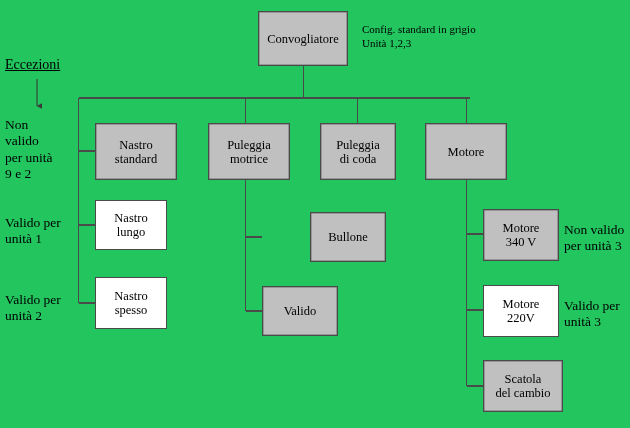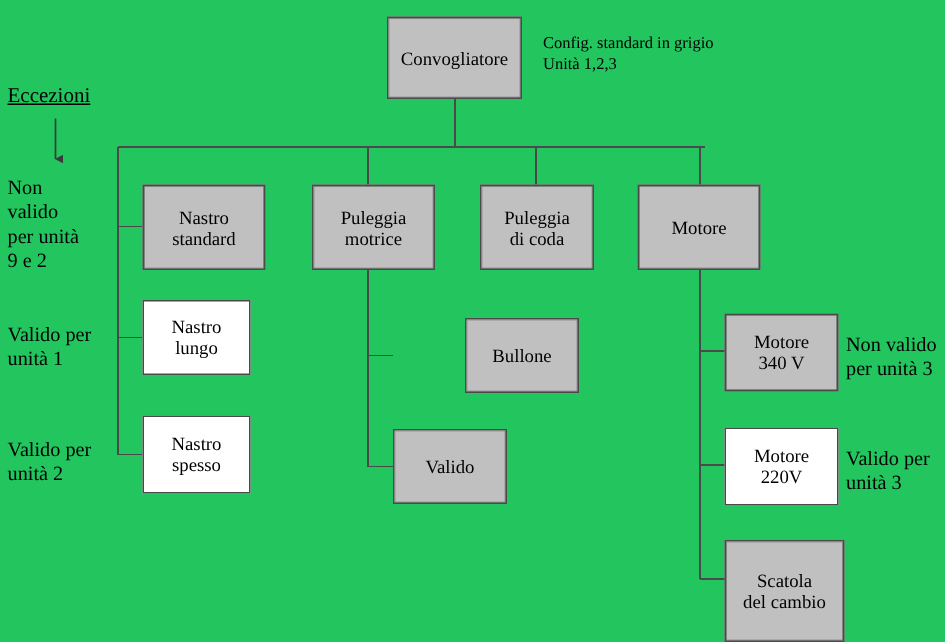--- a/index.html
+++ b/index.html
@@ -146,21 +146,21 @@
   </div>
 
   <div class="node gray" style="left:483px; top:209px; width:76px; height:52px;">
     <span>Motore
 340 V</span>
   </div>
   <div class="node white" style="left:483px; top:285px; width:76px; height:52px;">
     <span>Motore
 220V</span>
   </div>
-  <div class="node gray" style="left:483px; top:360px; width:80px; height:68px;">
+  <div class="node gray" style="left:483px; top:360px; width:80px; height:52px;">
     <span>Scatola
 del cambio</span>
   </div>
 
   <div class="note" style="left:5px; top:117px; width:70px;">Non
 valido
 per unità
 9 e 2</div>
   <div class="note" style="left:5px; top:215px; width:72px;">Valido per
 unità 1</div>

